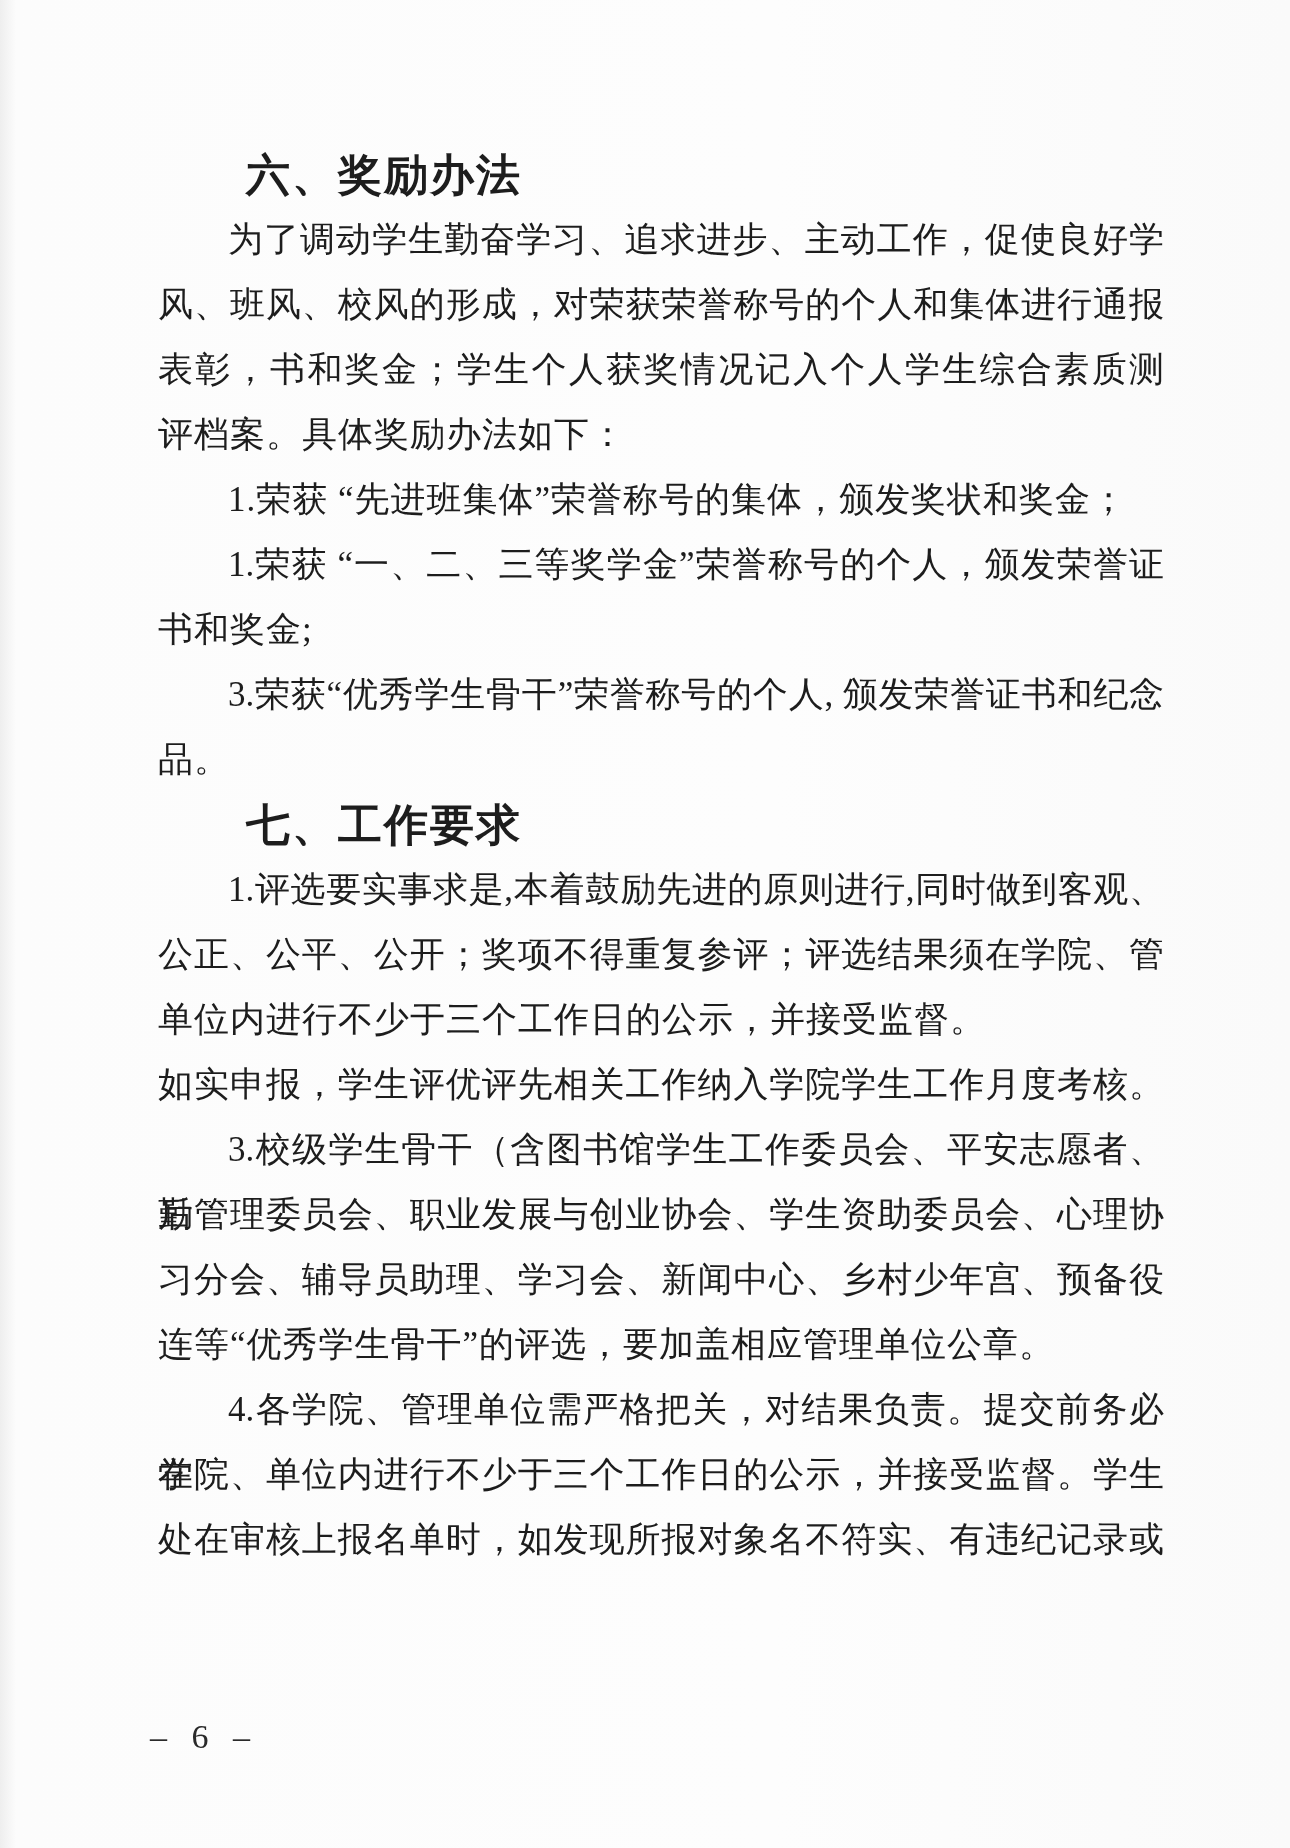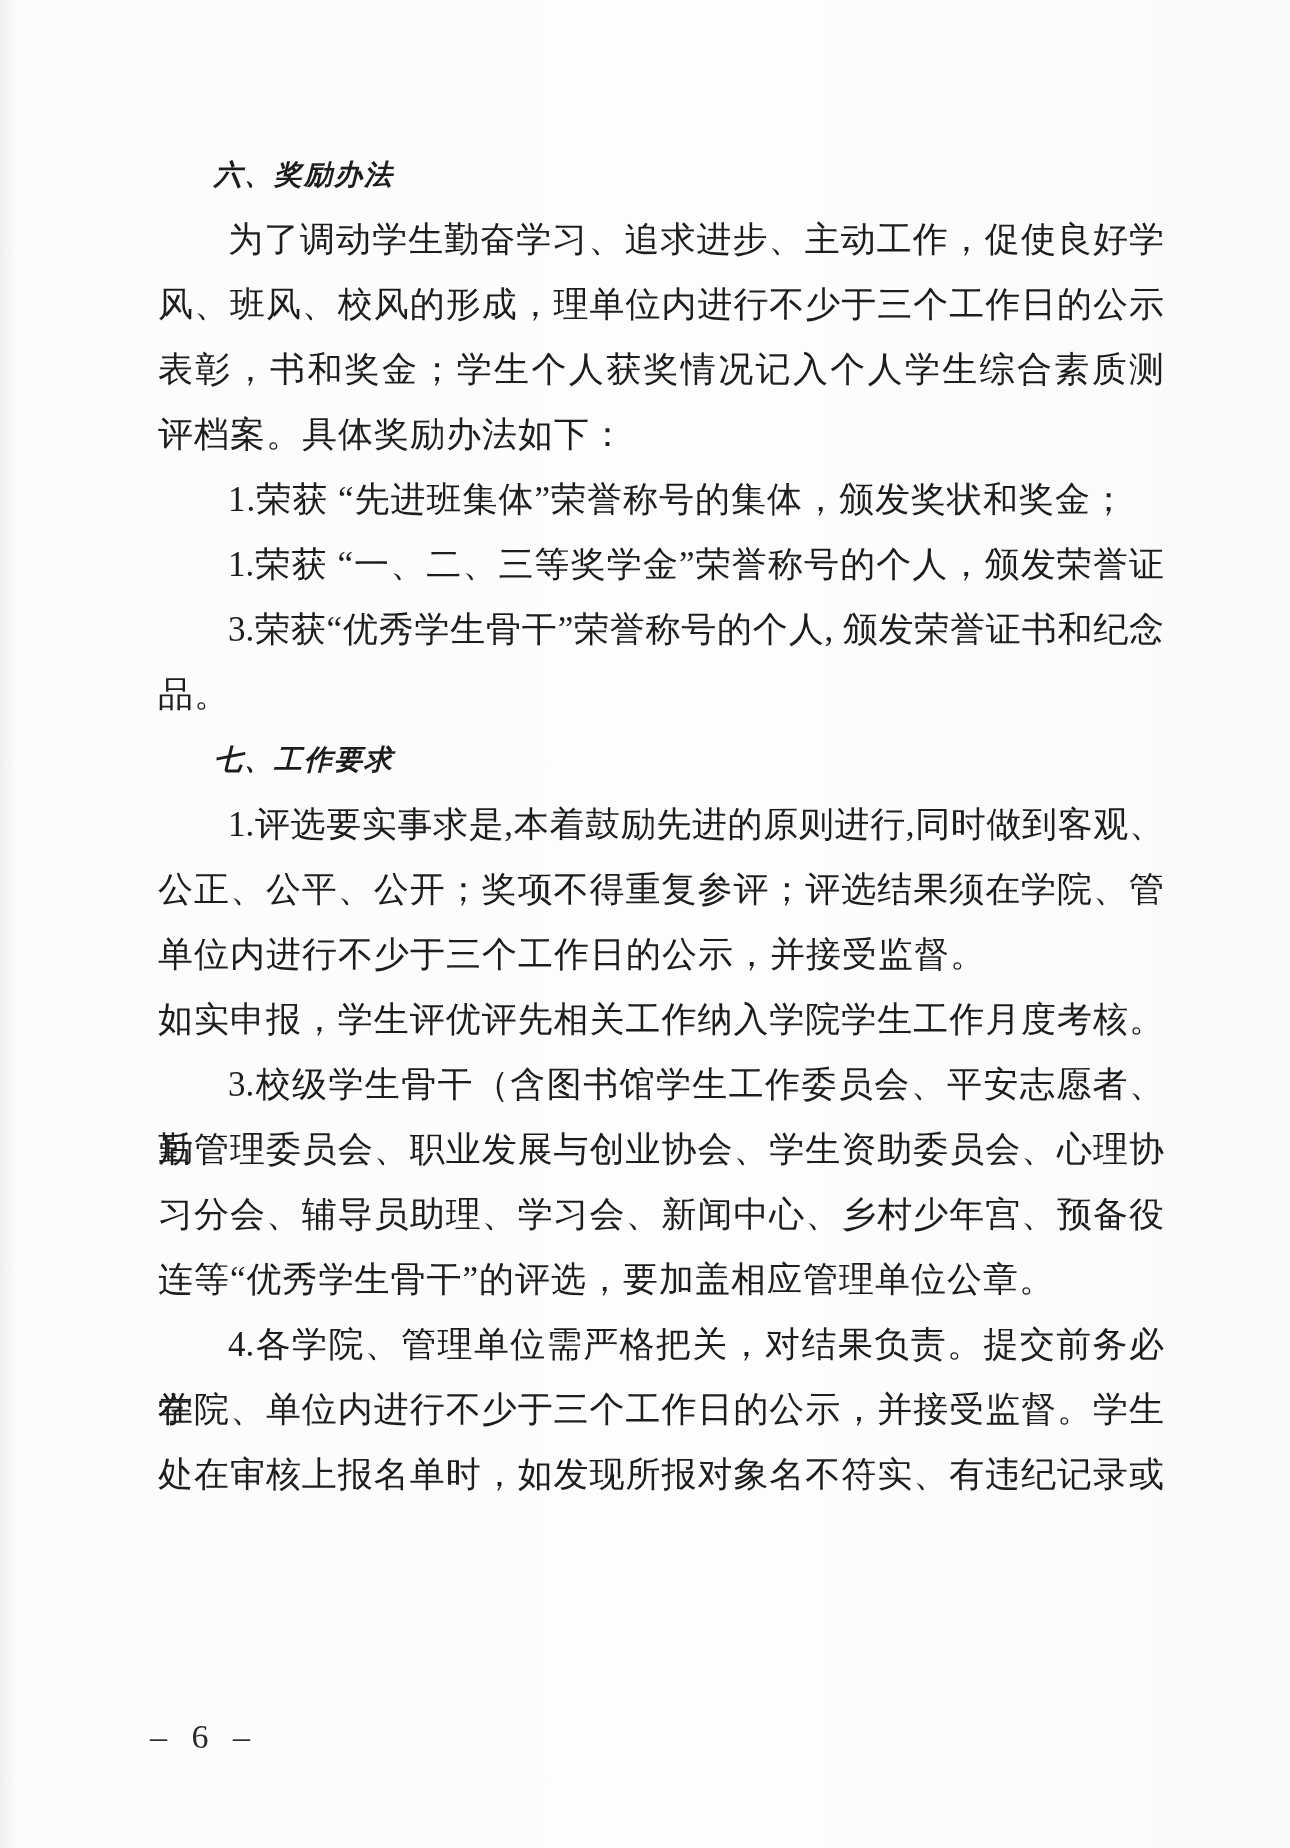--- a/index.html
+++ b/index.html
@@ -38,45 +38,45 @@
     text-align: justify;
     text-align-last: justify;
     letter-spacing: 0;
   }
   .indent {
     text-indent: 2em;
   }
   .heading {
     font-family: "Liberation Sans", "DejaVu Sans", sans-serif;
     font-weight: bold;
-    font-size: 28px;
+    font-size: 44px;
     letter-spacing: 2px;
-    font-style: italic;
   }
   .footer {
     position: absolute;
     left: 150px;
     top: 1718px;
     font-size: 34px;
     letter-spacing: 8px;
     color: #2a2a2a;
   }
 </style>
 </head>
 <body>
 
 <div class="page">
   <div class="content">
     <div class="line heading indent">六、奖励办法</div>
     <div class="line justify indent">为了调动学生勤奋学习、追求进步、主动工作，促使良好学</div>
-    <div class="line justify">风、班风、校风的形成，理单位内进行不少于三个工作日的公示</div>
+    <div class="line justify">风、班风、校风的形成，对荣获荣誉称号的个人和集体进行通报</div>
     <div class="line justify">表彰，书和奖金；学生个人获奖情况记入个人学生综合素质测</div>
     <div class="line">评档案。具体奖励办法如下：</div>
     <div class="line indent">1.荣获 “先进班集体”荣誉称号的集体，颁发奖状和奖金；</div>
     <div class="line justify indent">1.荣获 “一、二、三等奖学金”荣誉称号的个人，颁发荣誉证</div>
+    <div class="line">书和奖金;</div>
     <div class="line justify indent">3.荣获“优秀学生骨干”荣誉称号的个人, 颁发荣誉证书和纪念</div>
     <div class="line">品。</div>
     <div class="line heading indent">七、工作要求</div>
     <div class="line justify indent">1.评选要实事求是,本着鼓励先进的原则进行,同时做到客观、</div>
     <div class="line justify">公正、公平、公开；奖项不得重复参评；评选结果须在学院、管</div>
     <div class="line">单位内进行不少于三个工作日的公示，并接受监督。</div>
     <div class="line justify">如实申报，学生评优评先相关工作纳入学院学生工作月度考核。</div>
     <div class="line justify indent">3.校级学生骨干（含图书馆学生工作委员会、平安志愿者、后</div>
     <div class="line justify">勤管理委员会、职业发展与创业协会、学生资助委员会、心理协</div>
     <div class="line justify">习分会、辅导员助理、学习会、新闻中心、乡村少年宫、预备役</div>

